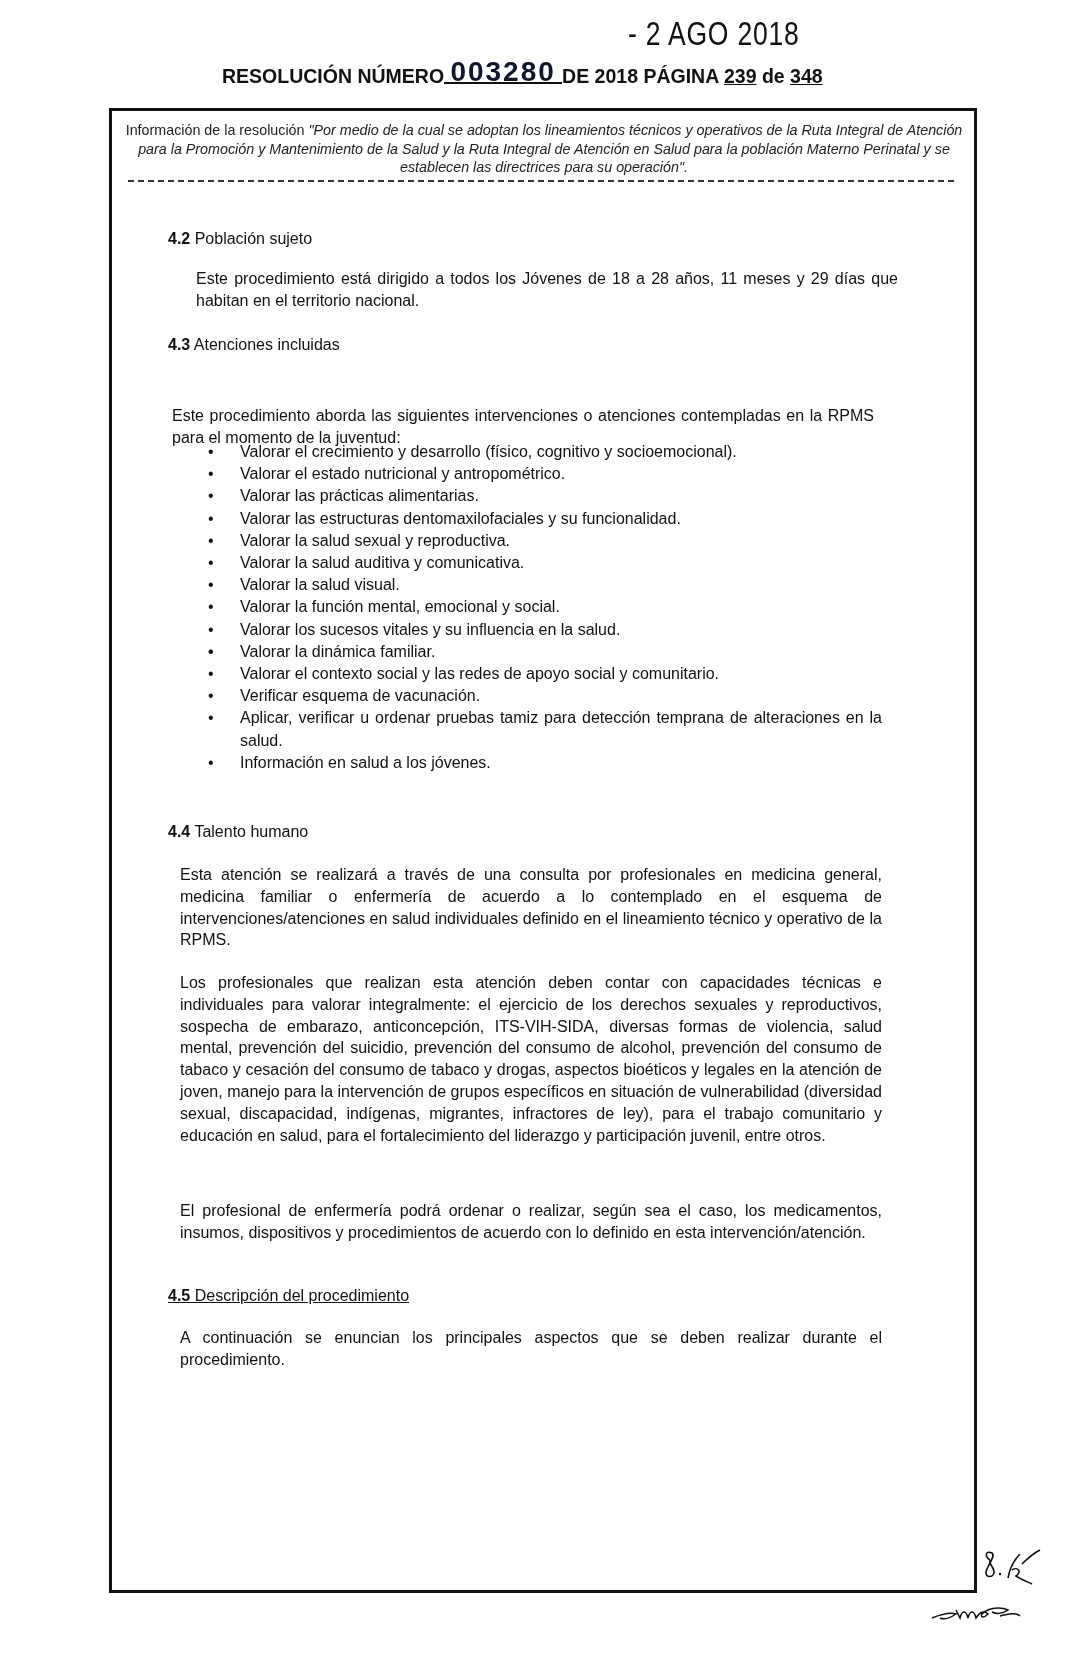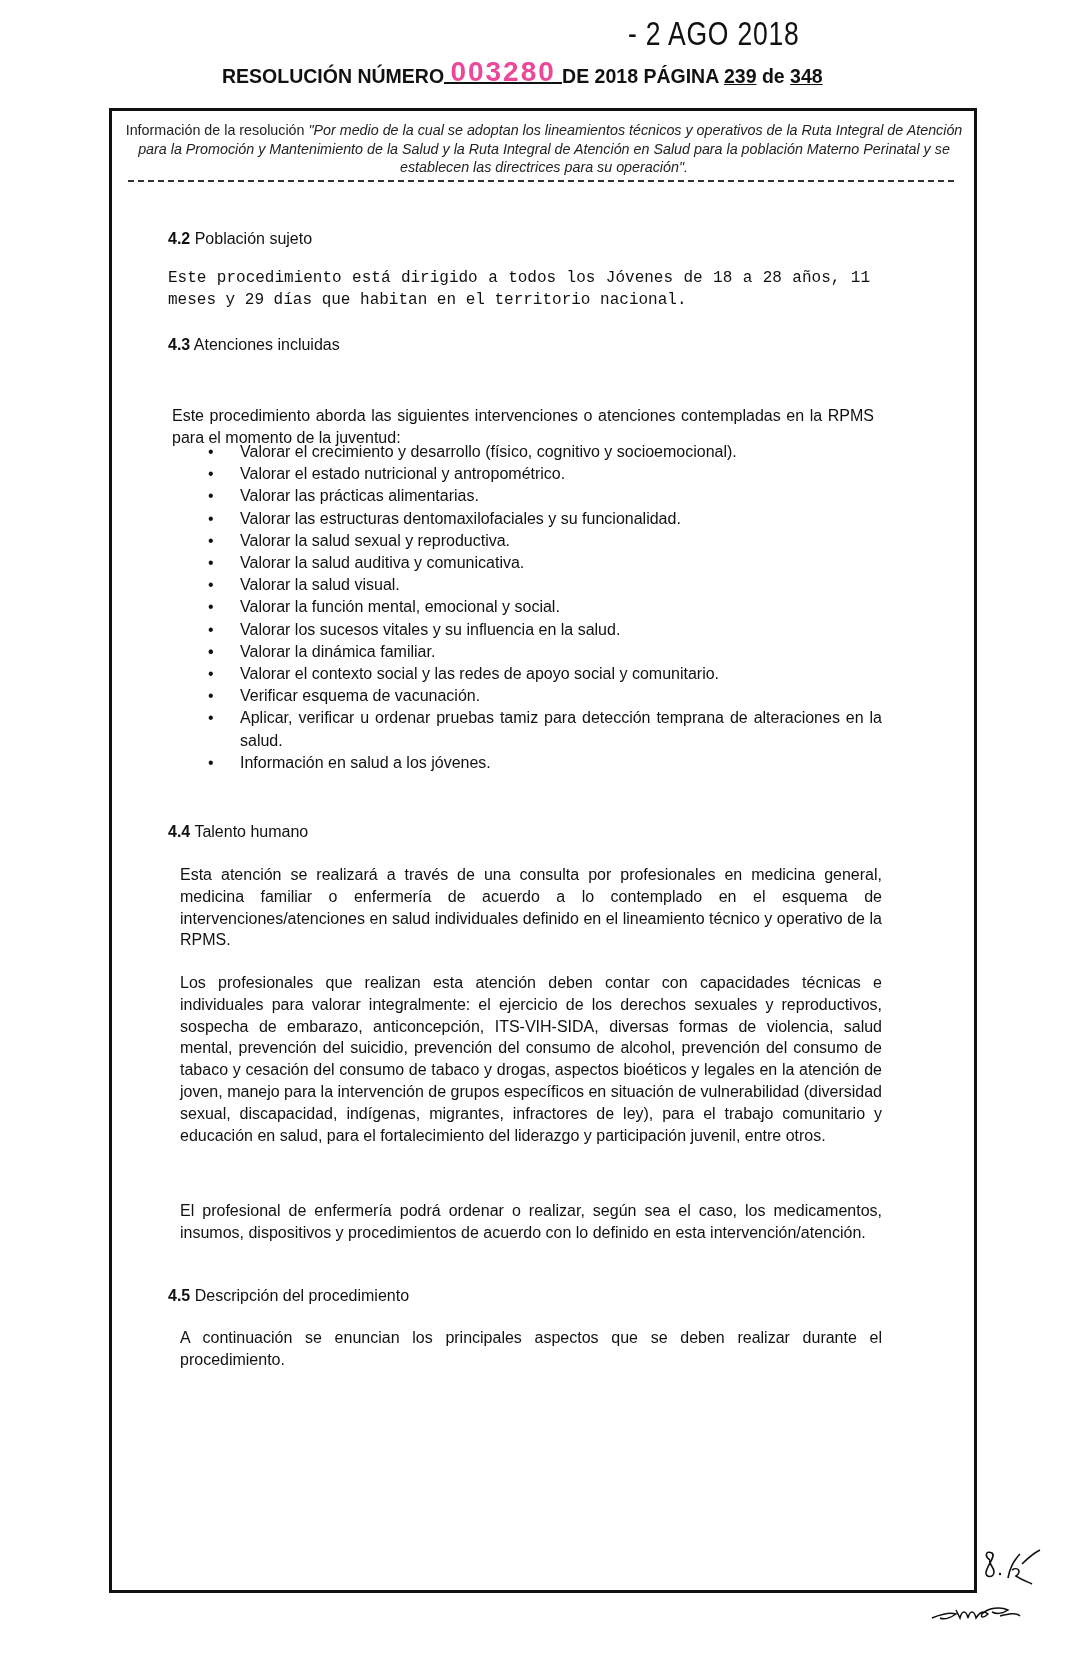--- a/index.html
+++ b/index.html
@@ -11,21 +11,21 @@
     font-family: "Liberation Sans", sans-serif; font-size: 34px; letter-spacing: 1px;
     transform: scaleX(0.78); transform-origin: left top; color: #111;
   }
   .header-line {
     position: absolute; left: 222px; top: 64px;
     font-size: 19.5px; font-weight: bold; white-space: nowrap; color: #111;
   }
   .header-line .num {
     display: inline-block; min-width: 118px; border-bottom: 2px solid #111;
     font-size: 28px; font-weight: bold; letter-spacing: 2px; text-align: center;
-    line-height: 20px; position: relative; top: -2px; color: #ec4899;
+    line-height: 20px; position: relative; top: -2px; color: #0f172a;
   }
   .header-line .u { text-decoration: underline; }
 
   .frame {
     position: absolute; left: 109px; top: 108px; width: 868px; height: 1485px;
     border: 3px solid #111;
   }
   .preamble {
     position: absolute; left: 125px; top: 121px; width: 838px;
     text-align: center; font-size: 14.3px; line-height: 18.5px; color: #222;
@@ -62,21 +62,21 @@
 <div class="frame"></div>
 
 <div class="preamble">
   <span>Información de la resolución </span><i>"Por medio de la cual se adoptan los lineamientos técnicos y operativos de la Ruta Integral de Atención para la Promoción y Mantenimiento de la Salud y la Ruta Integral de Atención en Salud para la población Materno Perinatal y se establecen las directrices para su operación".</i>
 </div>
 <div class="dashes"></div>
 
 <div class="body-text heading" style="left:168px; top:228px;">
   <b>4.2</b><span> Población sujeto</span>
 </div>
-<div class="body-text para" style="left:168px; top:268px; width:702px;font-family:Liberation Mono, monospace;">Este procedimiento está dirigido a todos los Jóvenes de 18 a 28 años, 11 meses y 29 días que habitan en el territorio nacional.</div>
+<div class="body-text para" style="left:196px; top:268px; width:702px;">Este procedimiento está dirigido a todos los Jóvenes de 18 a 28 años, 11 meses y 29 días que habitan en el territorio nacional.</div>
 
 <div class="body-text heading" style="left:168px; top:334px;">
   <b>4.3</b><span> Atenciones incluidas</span>
 </div>
 <div class="body-text para" style="left:172px; top:376px; width:702px;margin-top:29px;">Este procedimiento aborda las siguientes intervenciones o atenciones contempladas en la RPMS para el momento de la juventud:</div>
 
 <ul class="body-text items" style="left:240px; top:441px; width:642px; line-height:22.2px;">
   <li><span class="bullet">•</span><span>Valorar el crecimiento y desarrollo (físico, cognitivo y socioemocional).</span></li>
   <li><span class="bullet">•</span><span>Valorar el estado nutricional y antropométrico.</span></li>
   <li><span class="bullet">•</span><span>Valorar las prácticas alimentarias.</span></li>
@@ -94,21 +94,21 @@
   <li><span class="bullet">•</span><span>Información en salud a los jóvenes.</span></li>
 </ul>
 
 <div class="body-text heading" style="left:168px; top:821px;text-align:right;">
   <b>4.4</b><span> Talento humano</span>
 </div>
 <div class="body-text para" style="left:180px; top:864px; width:702px;">Esta atención se realizará a través de una consulta por profesionales en medicina general, medicina familiar o enfermería de acuerdo a lo contemplado en el esquema de intervenciones/atenciones en salud individuales definido en el lineamiento técnico y operativo de la RPMS.</div>
 <div class="body-text para" style="left:180px; top:972px; width:702px;">Los profesionales que realizan esta atención deben contar con capacidades técnicas e individuales para valorar integralmente: el ejercicio de los derechos sexuales y reproductivos, sospecha de embarazo, anticoncepción, ITS-VIH-SIDA, diversas formas de violencia, salud mental, prevención del suicidio, prevención del consumo de alcohol, prevención del consumo de tabaco y cesación del consumo de tabaco y drogas, aspectos bioéticos y legales en la atención de joven, manejo para la intervención de grupos específicos en situación de vulnerabilidad (diversidad sexual, discapacidad, indígenas, migrantes, infractores de ley), para el trabajo comunitario y educación en salud, para el fortalecimiento del liderazgo y participación juvenil, entre otros.</div>
 <div class="body-text para" style="left:180px; top:1200px; width:702px;">El profesional de enfermería podrá ordenar o realizar, según sea el caso, los medicamentos, insumos, dispositivos y procedimientos de acuerdo con lo definido en esta intervención/atención.</div>
 
-<div class="body-text heading" style="left:168px; top:1285px;">
+<div class="body-text heading" style="left:168px; top:1285px;text-decoration:underline;">
   <b>4.5</b><span> Descripción del procedimiento</span>
 </div>
 <div class="body-text para" style="left:180px; top:1327px; width:702px;">A continuación se enuncian los principales aspectos que se deben realizar durante el procedimiento.</div>
 
 <svg class="sig1" viewBox="0 0 70 40">
   <path d="M8 12 C2 8, 4 2, 10 5 C14 8, 6 16, 4 24 C3 30, 12 30, 12 24 C12 18, 6 16, 8 12" fill="none" stroke="#111" stroke-width="1.6"></path>
   <circle cx="18" cy="26" r="1.2" fill="#111"></circle>
   <path d="M26 30 C28 18, 34 10, 38 6 M30 22 C36 18, 40 24, 34 28 C40 32, 46 34, 50 36 M40 16 C46 10, 54 4, 58 2" fill="none" stroke="#111" stroke-width="1.6"></path>
 </svg>
 <svg class="sig2" viewBox="0 0 95 25">

